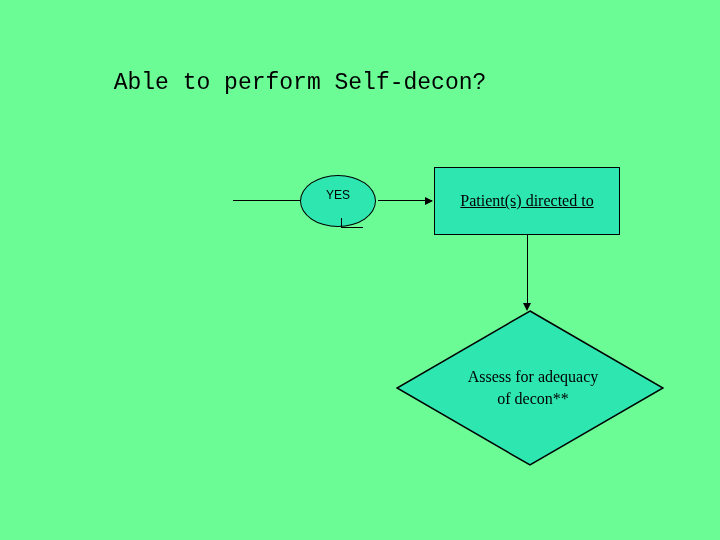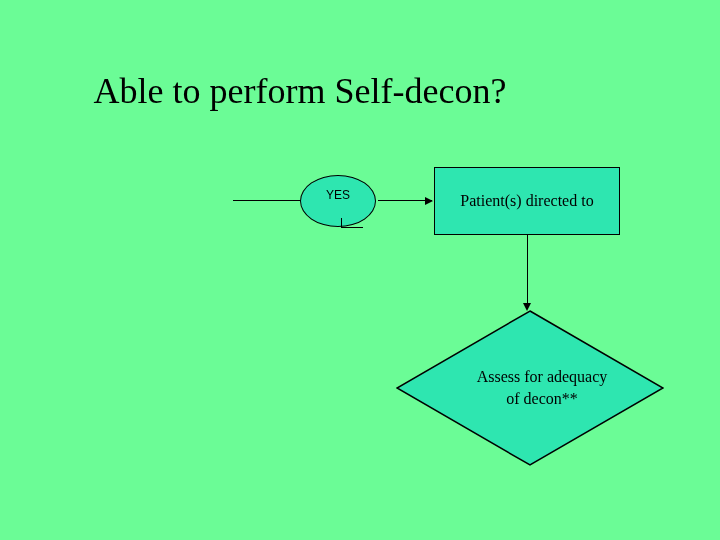--- a/index.html
+++ b/index.html
@@ -17,22 +17,22 @@
     position: relative;
     width: 720px;
     height: 540px;
   }
   #title {
     position: absolute;
     left: 0;
     top: 70px;
     width: 600px;
     text-align: center;
-    font-family: Liberation Serif, serif;
-    font-size: 36px;
+    font-family: Liberation Mono, monospace;
+    font-size: 23px;
     font-weight: normal;
     color: #000000;
     letter-spacing: 0px;
   }
   
   #yes-ellipse {
     position: absolute;
     left: 300px;
     top: 175px;
     width: 76px;
@@ -98,20 +98,21 @@
     left: 434px;
     top: 167px;
     width: 186px;
     height: 68px;
     background: #2ee6b0;
     border: 1px solid #000000;
     box-sizing: border-box;
     display: flex;
     align-items: center;
     justify-content: center;
+    text-decoration: underline;
   }
   #rect-text {
     font-family: "Liberation Serif", serif;
     font-size: 16px;
     color: #000000;
     text-align: center;
     line-height: 1.35;
     padding: 0 6px;
   }
   
@@ -143,21 +144,21 @@
   }
   #diamond-shape {
     position: absolute;
     left: 0;
     top: 0;
     width: 268px;
     height: 156px;
   }
   #diamond-text {
     position: absolute;
-    left: 12px;
+    left: 3px;
     top: 0;
     width: 268px;
     height: 156px;
     display: flex;
     align-items: center;
     justify-content: center;
     font-family: "Liberation Serif", serif;
     font-size: 16px;
     color: #000000;
     text-align: center;

